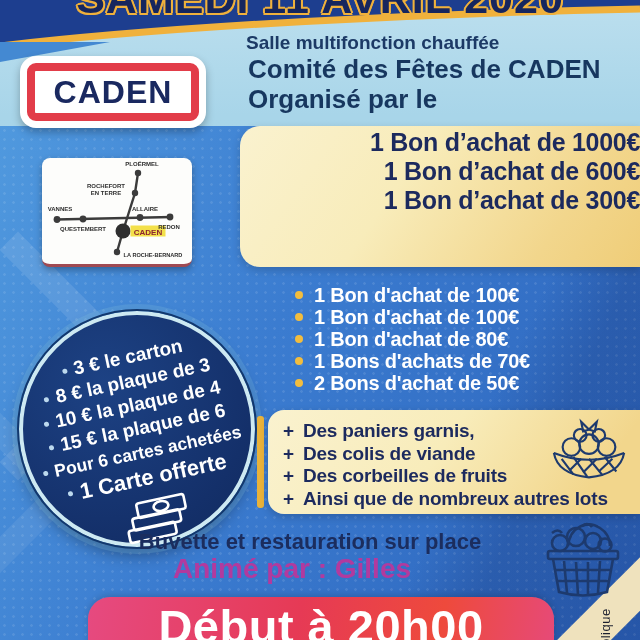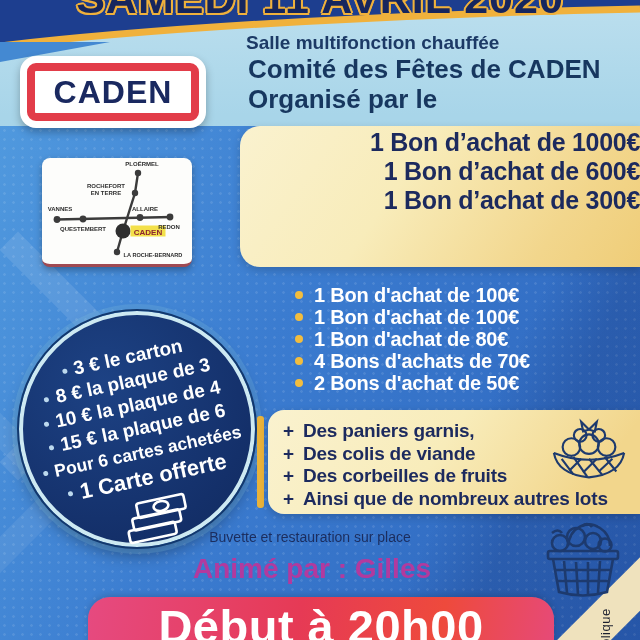--- a/index.html
+++ b/index.html
@@ -94,22 +94,22 @@
     position:absolute;left:268px;top:410px;width:372px;height:104px;
     border-radius:16px 0 0 16px;
     background:linear-gradient(125deg,#faf2cf 0%,#f8ecba 45%,#f2d68c 85%);
     box-shadow:0 3px 8px rgba(0,0,0,0.18);
   }
   .paniers-rows{padding:10px 0 0 15px;}
   .paniers-row{display:flex;align-items:center;height:22.5px;font-size:19px;font-weight:800;color:#1c2a5e;letter-spacing:-0.2px;}
   .plus-glyph{margin-right:9px;font-weight:800;color:#1c2a5e;}
   .fruit-basket{position:absolute;right:10px;top:7px;}
   
-  .buvette-line{position:absolute;left:130px;top:529px;width:360px;text-align:center;font-size:14px;font-weight:400;color:#1b2d5e;}
-  .anime-line{position:absolute;left:132px;top:553px;width:360px;text-align:center;font-size:28px;font-weight:800;color:#b23a9e;}
+  .buvette-line{position:absolute;left:130px;top:529px;width:360px;text-align:center;font-size:22px;font-weight:700;color:#1b2d5e;}
+  .anime-line{position:absolute;left:112px;top:553px;width:360px;text-align:center;font-size:28px;font-weight:800;color:#b23a9e;}
   .debut-panel{
     position:absolute;left:88px;top:597px;width:466px;height:70px;border-radius:22px;
     background:linear-gradient(100deg,#e64a80 0%,#e63a55 45%,#ee4a3c 75%,#e64a7a 100%);
     box-shadow:0 -2px 6px rgba(0,0,0,0.15);
   }
   .debut-text{width:100%;text-align:center;font-size:47px;font-weight:800;color:#fff;line-height:60px;letter-spacing:0.5px;}
   .shop-basket{position:absolute;left:538px;top:518px;}
   .watermark{
     position:absolute;left:598px;top:556px;height:90px;
     writing-mode:vertical-rl;transform:rotate(180deg);
@@ -185,21 +185,21 @@
     <div class="bullet-row">
         <span class="dot-gold"></span>
         <span>1 Bon d'achat de 100€</span>
       </div>
     <div class="bullet-row">
         <span class="dot-gold"></span>
         <span>1 Bon d'achat de 80€</span>
       </div>
     <div class="bullet-row">
         <span class="dot-gold"></span>
-        <span>4 Bons d'achats de 70€</span>
+        <span>1 Bons d'achats de 70€</span>
       </div>
     <div class="bullet-row">
         <span class="dot-gold"></span>
         <span>2 Bons d'achat de 50€</span>
       </div>
   </div>
 
   <div class="price-circle">
     <div class="circle-rot">
       <div class="price-line">

